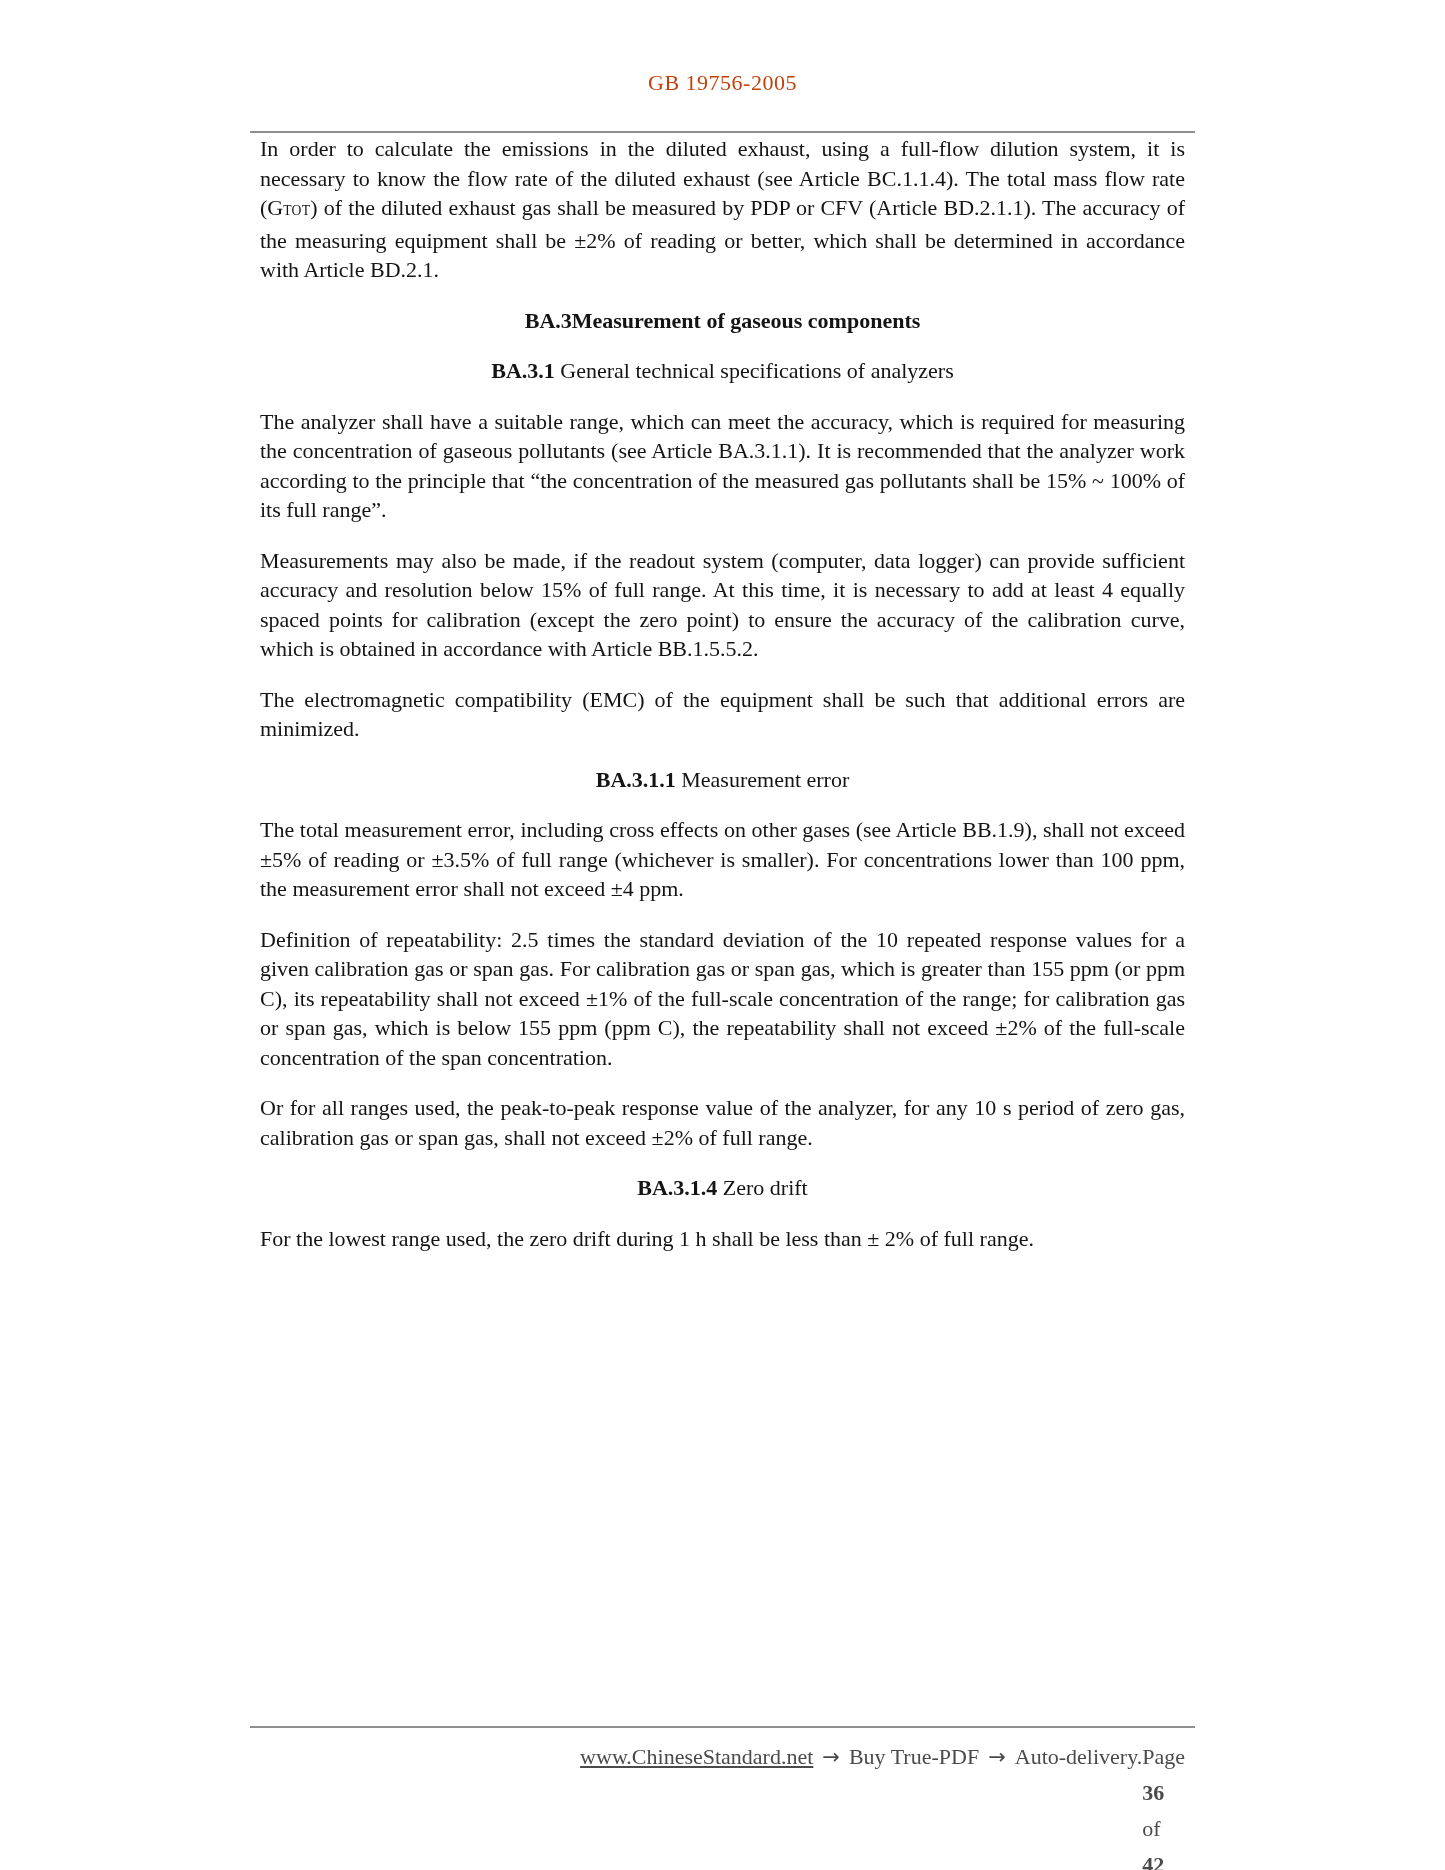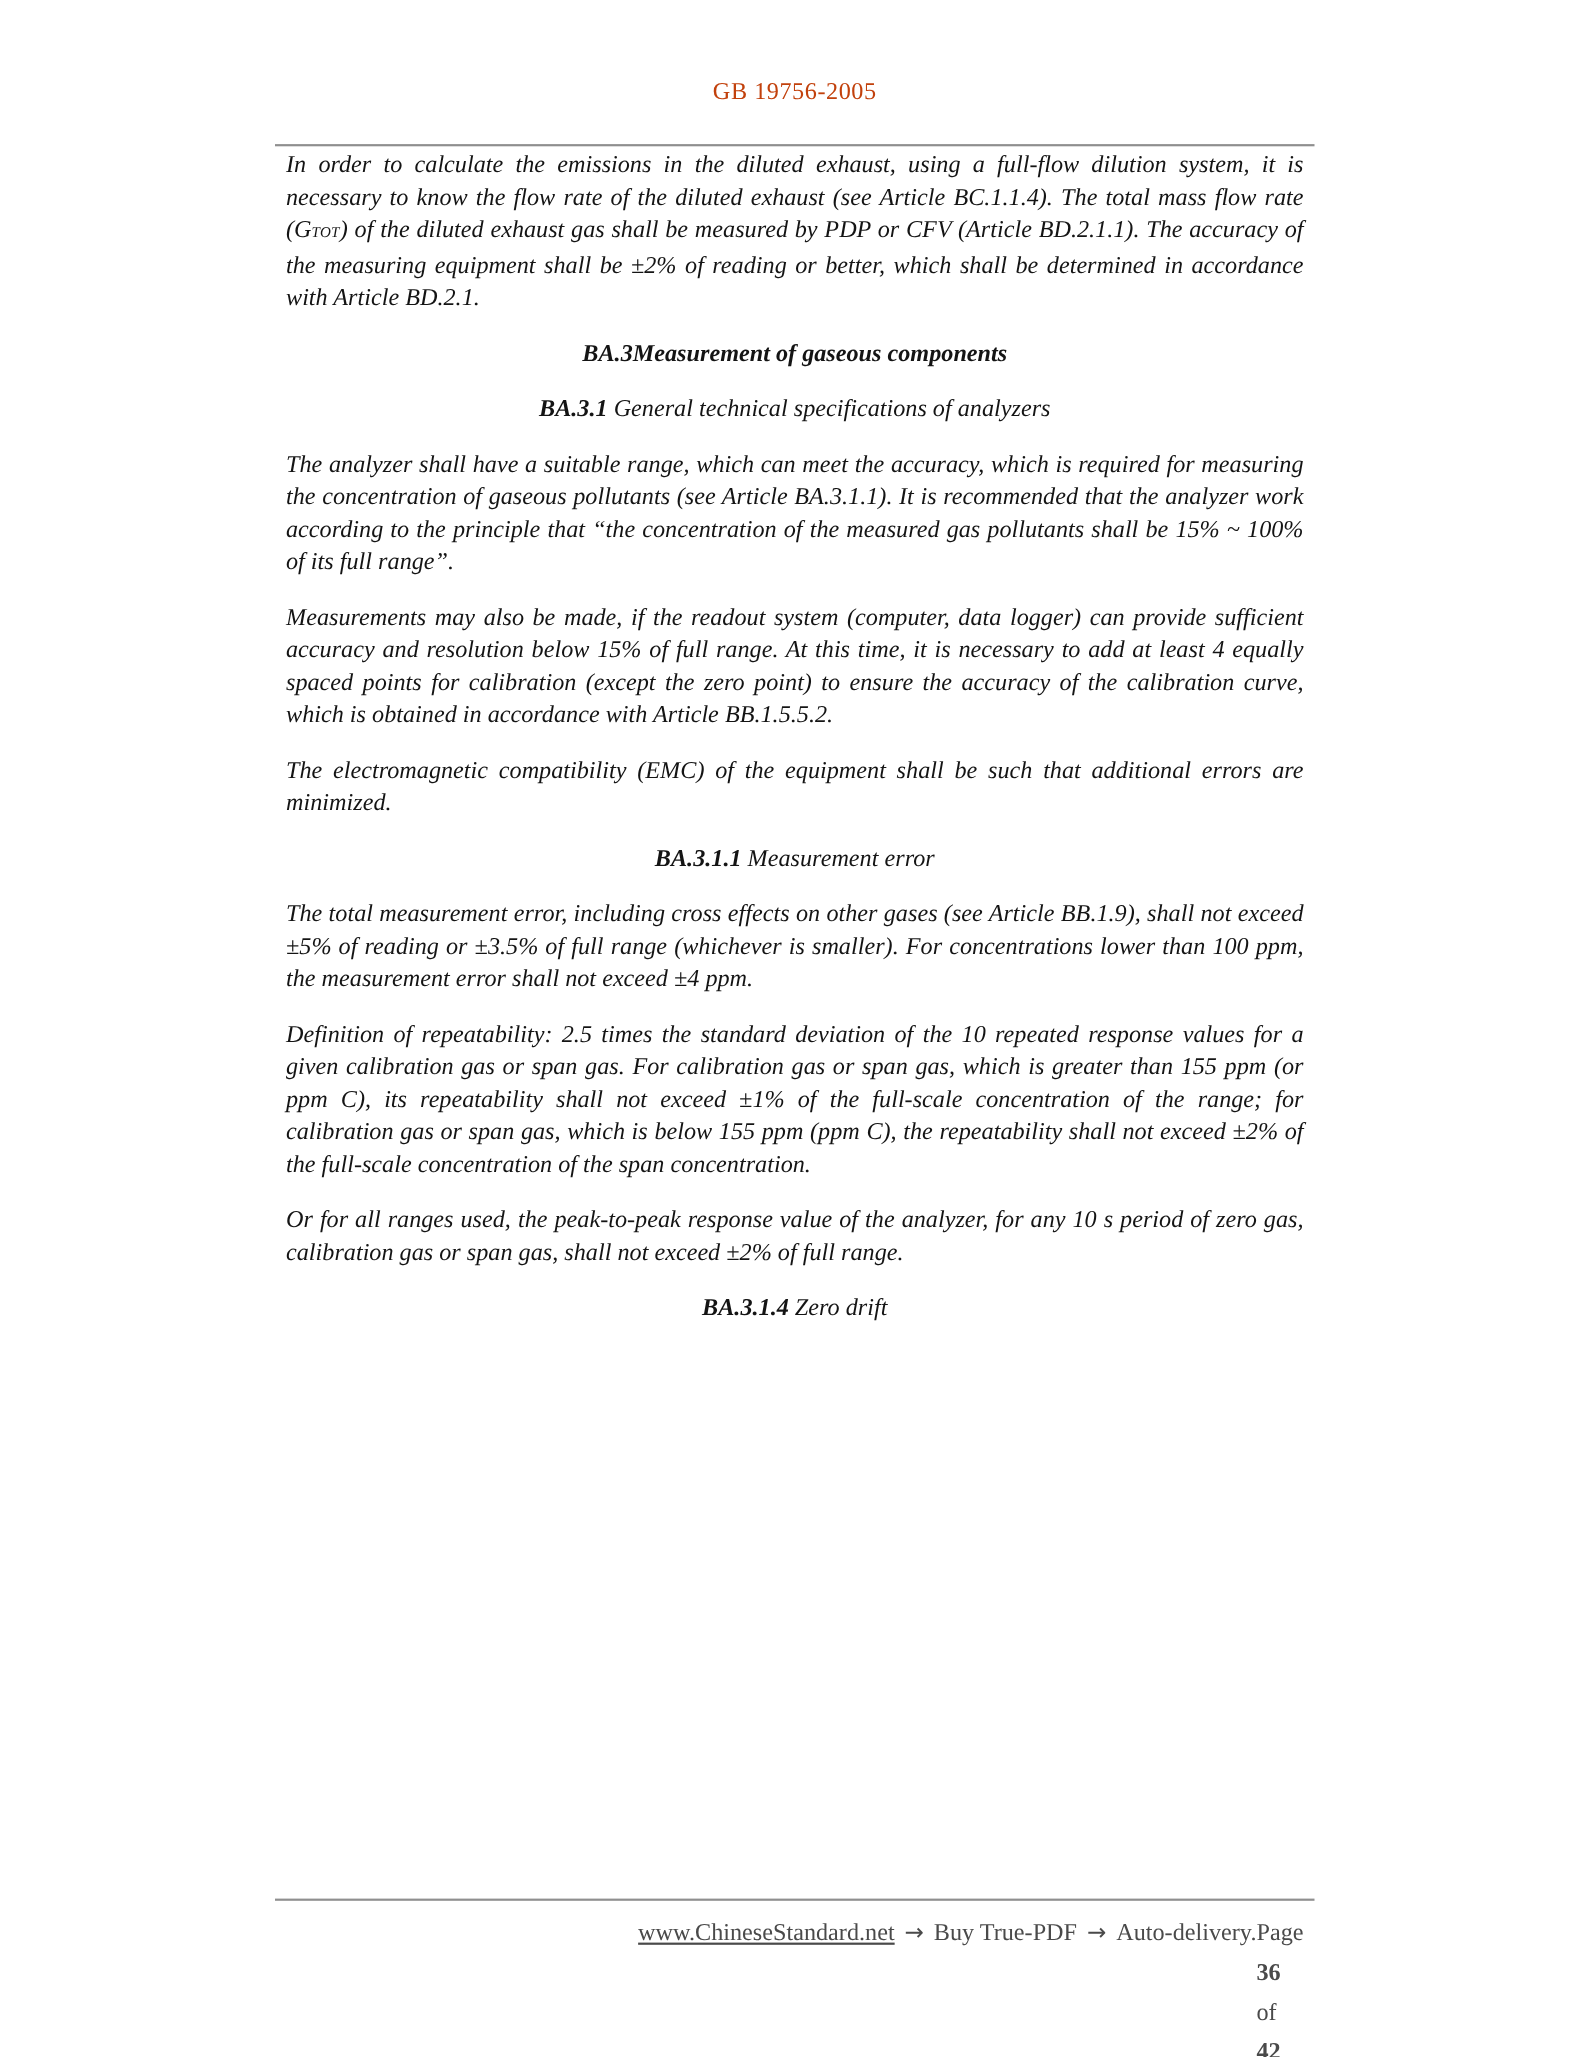--- a/index.html
+++ b/index.html
@@ -33,21 +33,20 @@
   .rule-top { top: 131px; }
   .rule-bottom { top: 1726px; }
   .content {
     position: absolute;
     top: 134px;
     left: 260px;
     width: 925px;
     font-size: 22px;
     line-height: 29.5px;
     text-align: justify;
-    font-style: italic;
   }
   .content .block { margin: 0 0 21px 0; }
   .heading { text-align: center; }
   .h-num { font-weight: bold; }
   .h-all-bold, .h-all-bold .h-title { font-weight: bold; }
   .sub-caps {
     font-size: 0.62em;
     letter-spacing: 0.3px;
   }
   .footer {
@@ -97,20 +96,21 @@
     <p class="block">The total measurement error, including cross effects on other gases (see Article BB.1.9), shall not exceed ±5% of reading or ±3.5% of full range (whichever is smaller). For concentrations lower than 100 ppm, the measurement error shall not exceed ±4 ppm.</p>
 
 
     <p class="block">Definition of repeatability: 2.5 times the standard deviation of the 10 repeated response values for a given calibration gas or span gas. For calibration gas or span gas, which is greater than 155 ppm (or ppm C), its repeatability shall not exceed ±1% of the full-scale concentration of the range; for calibration gas or span gas, which is below 155 ppm (ppm C), the repeatability shall not exceed ±2% of the full-scale concentration of the span concentration.</p>
 
 
     <p class="block">Or for all ranges used, the peak-to-peak response value of the analyzer, for any 10 s period of zero gas, calibration gas or span gas, shall not exceed ±2% of full range.</p>
 
     <p class="block heading"><span class="h-num">BA.3.1.4</span> <span class="h-title">Zero drift</span></p>
 
+    <p class="block">For the lowest range used, the zero drift during 1 h shall be less than ± 2% of full range.</p>
 
   </div>
 
   <hr class="rule rule-bottom">
 
   <div class="footer">
     <div class="footer-left">
       <span class="footer-link">www.ChineseStandard.net</span>
       <span class="footer-arrow">→</span>
       <span>Buy True-PDF</span>

